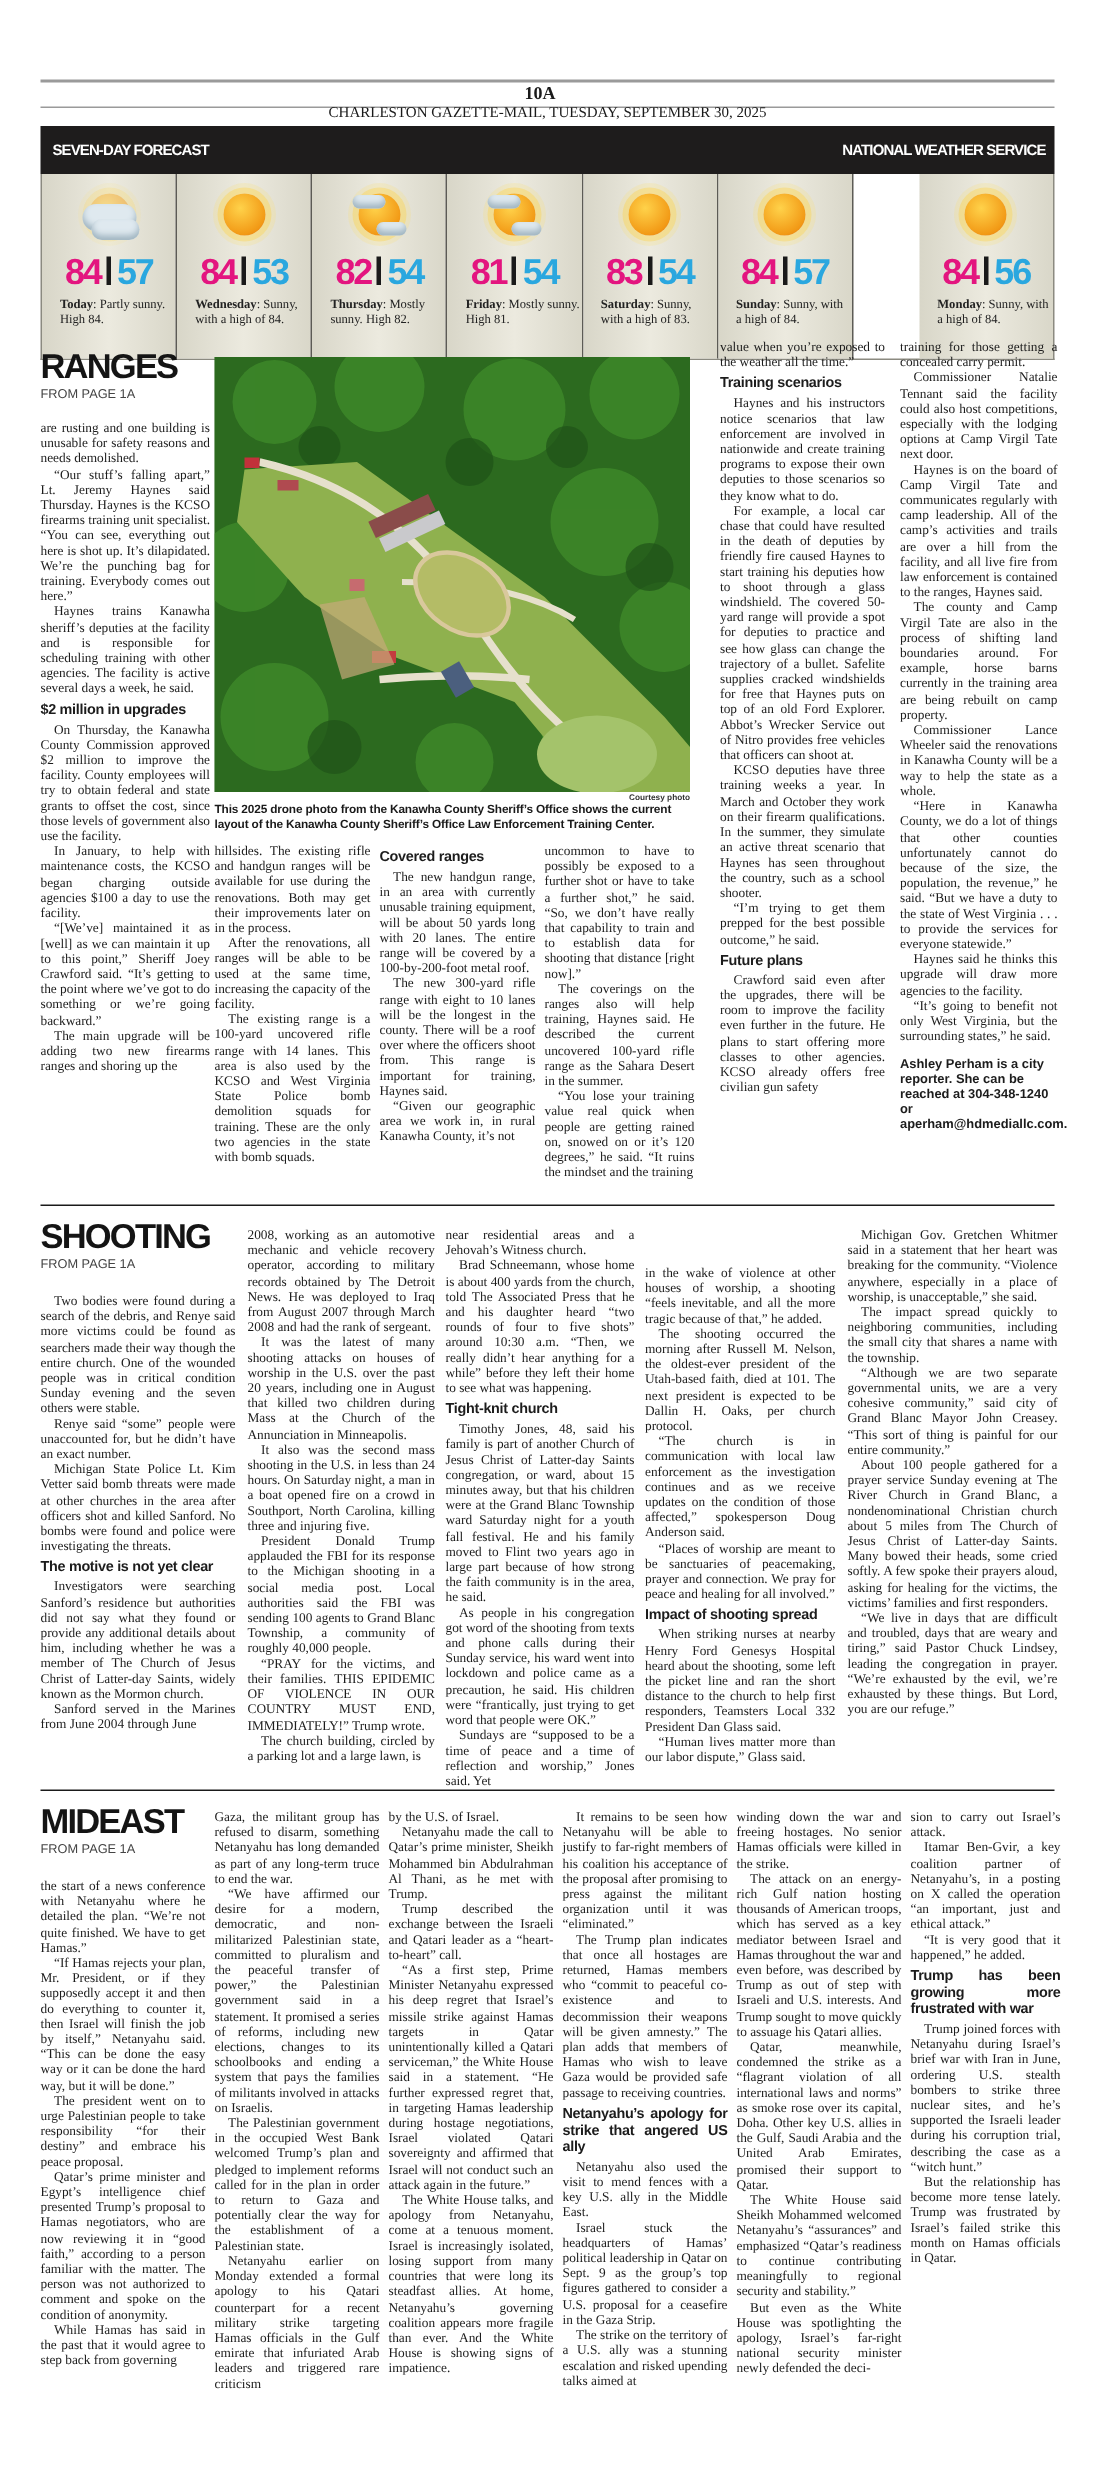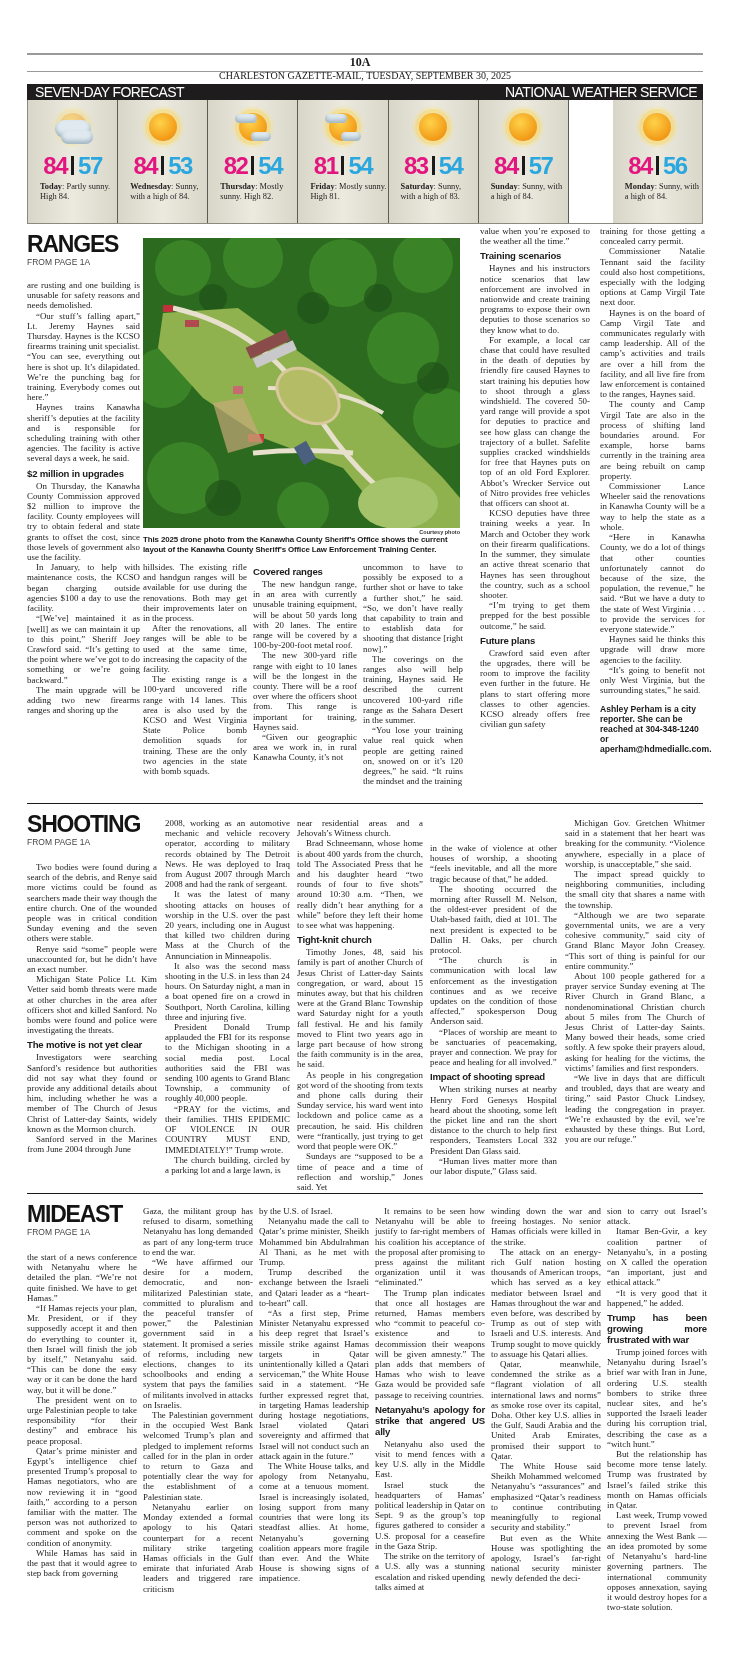--- a/index.html
+++ b/index.html
@@ -3,21 +3,21 @@
 <meta charset="utf-8">
 <style>
   * { box-sizing: border-box; margin: 0; padding: 0; }
   html, body { width: 738px; height: 1656px; background: #ffffff; overflow: hidden; }
   body { position: relative; font-family: "DejaVu Serif", serif; color: #1a1a1a; }
 
   .folio { position: absolute; left: 27px; top: 53px; width: 676px; height: 19px; border-top: 2px solid #9a9a9a; border-bottom: 1px solid #9a9a9a; display: flex; align-items: center; font-family: "Liberation Serif", serif; font-size: 10px; flex-direction: column; }
   .folio .pg { font-weight: bold; font-size: 12px; margin-right: 10px; }
 
   .forecast { position: absolute; left: 27px; top: 84px; width: 676px; height: 126px; }
-  .fc-head { height: 16px; background: #1e1c1c; color: #fff; display: flex; justify-content: space-between; align-items: center; padding: 0 6px 0 8px; font-family: "Liberation Sans", sans-serif; font-weight: normal; font-size: 14px; letter-spacing: -0.6px; transform-origin: left; }
+  .fc-head { height: 32px; background: #1e1c1c; color: #fff; display: flex; justify-content: space-between; align-items: center; padding: 0 6px 0 8px; font-family: "Liberation Sans", sans-serif; font-weight: bold; font-size: 10px; letter-spacing: -0.6px; transform-origin: left; }
   .fc-days { display: flex; height: 124px; border: 1px solid #8b8a80; border-top: none; }
   .fc-day { flex: 1; background: linear-gradient(90deg, #d8d6c8 0%, #eceadf 50%, #d9d7c9 100%); border-right: 1px solid #5c5b55; position: relative; text-align: center; }
   .fc-day:last-child { border-right: none; margin-left: 44px; }
   .fc-icon { width: 44px; height: 44px; margin: 6px auto 0; position: relative; }
   .sun { position: absolute; left: 8px; top: 7px; width: 28px; height: 28px; border-radius: 50%; background: radial-gradient(circle at 40% 35%, #ffd24a, #f29a16 70%, #e06e0c); box-shadow: 0 0 0 4px rgba(255,210,60,0.35), 0 0 0 7px rgba(255,220,90,0.18); }
   .cloud { position: absolute; background: #dfe9ef; border-radius: 10px; box-shadow: inset 0 -3px 4px #9fb4c0; }
   .temps { font-family: "Liberation Sans", sans-serif; font-weight: bold; font-size: 24px; letter-spacing: -1.5px; margin-top: 3px; line-height: 26px; }
   .hi { color: #e3157f; }
   .sep { display: inline-block; width: 3px; height: 19px; background: #1a1a1a; margin: 0 4px; vertical-align: -1px; }
   .lo { color: #2aa7df; }
@@ -293,14 +293,13 @@
     <p>The White House said Sheikh Mohammed welcomed Netanyahu’s “assurances” and emphasized “Qatar’s readiness to continue contributing meaningfully to regional security and stability.”</p>
     <p>But even as the White House was spotlighting the apology, Israel’s far-right national security minister newly defended the deci-</p>
   </div>
 <div class="col" id="m-col6" style="left:607px; top:1206px; width:100px;">
     <p class="noind">sion to carry out Israel’s attack.</p>
     <p>Itamar Ben-Gvir, a key coalition partner of Netanyahu’s, in a posting on X called the operation “an important, just and ethical attack.”</p>
     <p>“It is very good that it happened,” he added.</p>
     <h4>Trump has been growing more frustrated with war</h4>
     <p>Trump joined forces with Netanyahu during Israel’s brief war with Iran in June, ordering U.S. stealth bombers to strike three nuclear sites, and he’s supported the Israeli leader during his corruption trial, describing the case as a “witch hunt.”</p>
     <p>But the relationship has become more tense lately. Trump was frustrated by Israel’s failed strike this month on Hamas officials in Qatar.</p>
-    <p>Last week, Trump vowed to prevent Israel from annexing the West Bank — an idea promoted by some of Netanyahu’s hard-line governing partners. The international community opposes annexation, saying it would destroy hopes for a two-state solution.</p>
   </div>
 
 </body></html>

